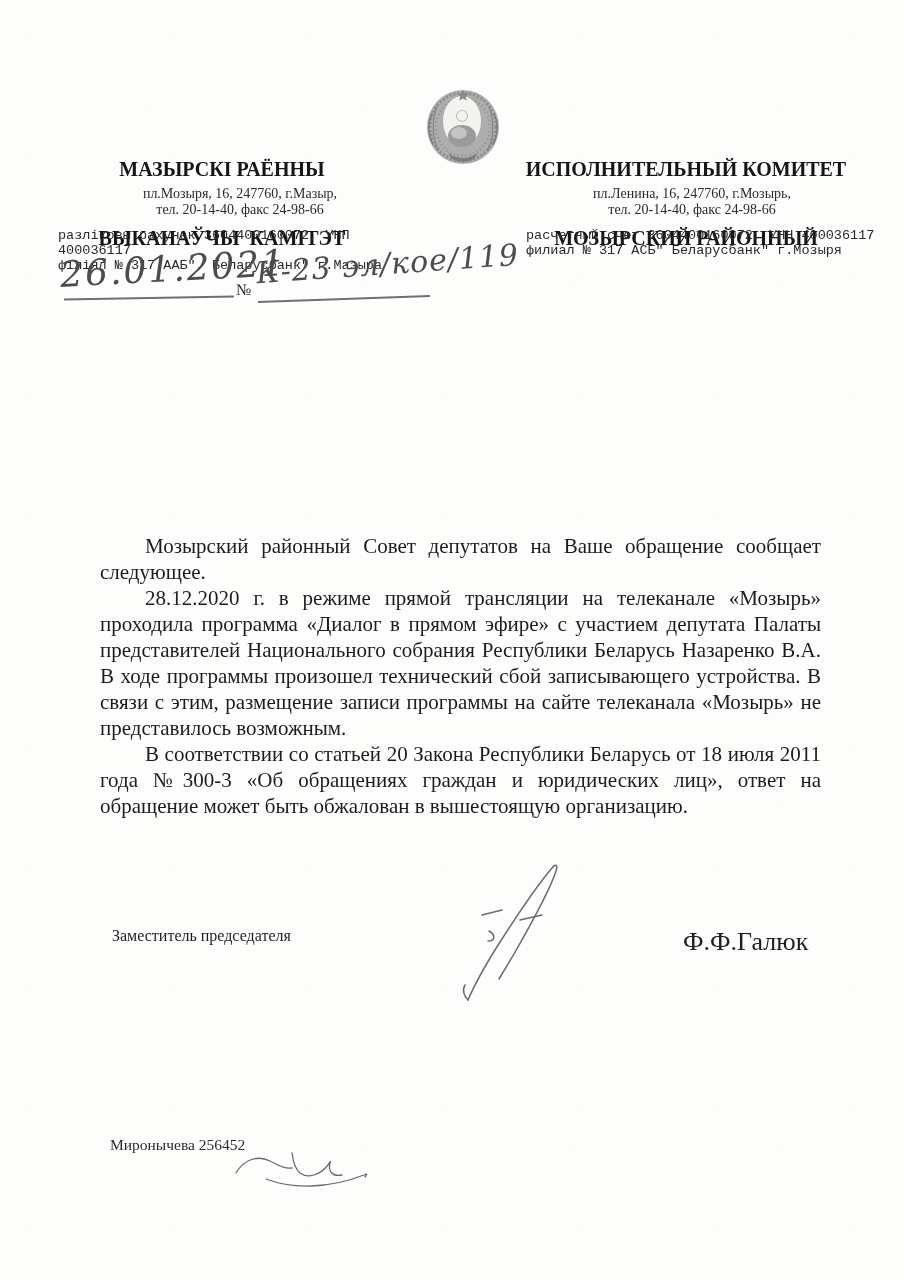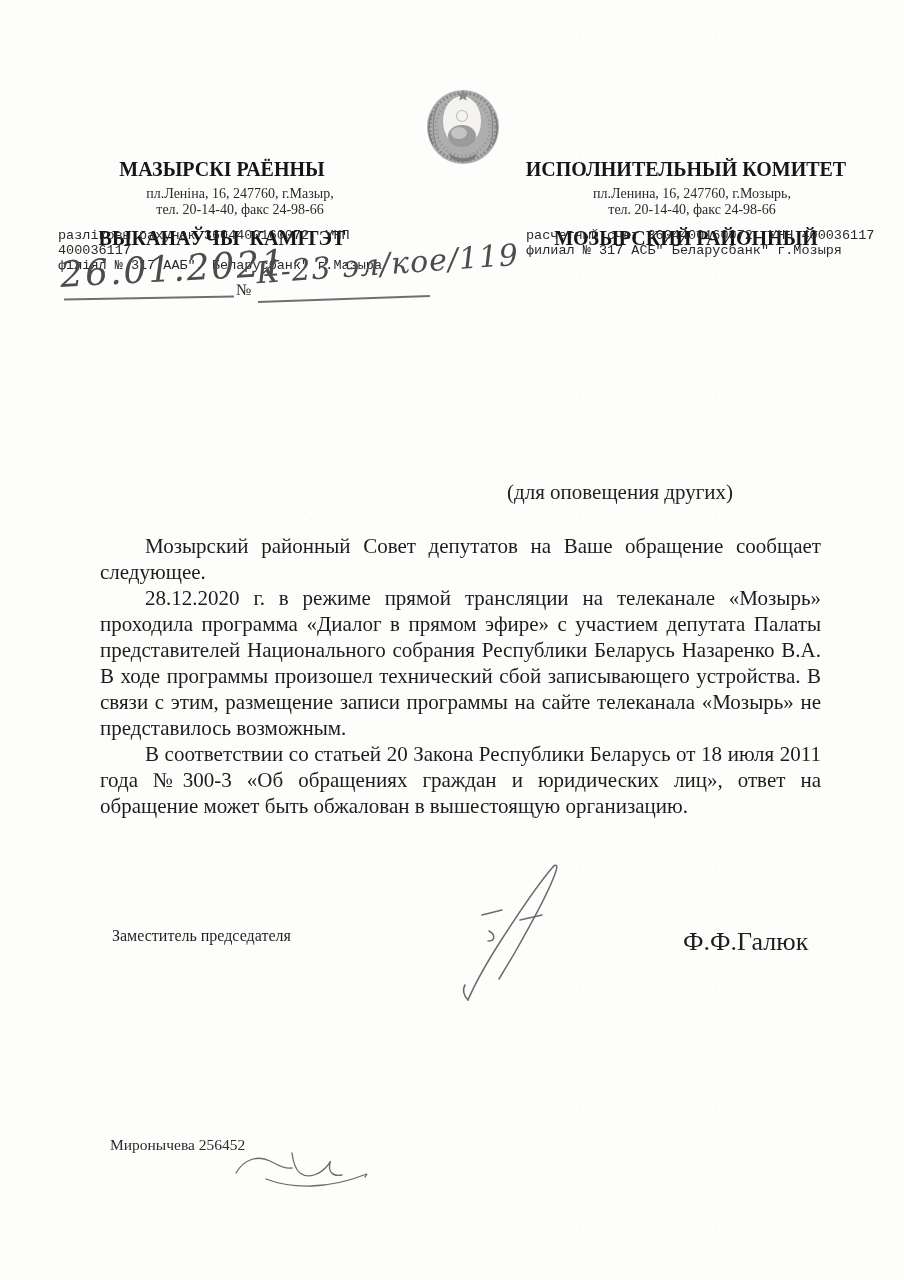--- a/index.html
+++ b/index.html
@@ -86,21 +86,21 @@
       <path d="M39,4 l1.8,3.6 4,0.4 -3,2.6 0.9,3.9 -3.7,-2 -3.7,2 0.9,-3.9 -3,-2.6 4,-0.4 Z" fill="#8a8a8a"></path>
     </svg>
   </div>
 
   <div class="abs org-name org-name-right">
     <div>ИСПОЛНИТЕЛЬНЫЙ КОМИТЕТ</div>
     <div>МОЗЫРСКИЙ РАЙОННЫЙ</div>
   </div>
 
   <div class="abs addr addr-left">
-    <div>пл.Леніна, 16, 247760, г.Мазыр,</div>
+    <div>пл.Мозыря, 16, 247760, г.Мазыр,</div>
     <div>тел. 20-14-40, факс 24-98-66</div>
   </div>
 
   <div class="abs addr addr-right">
     <div>пл.Ленина, 16, 247760, г.Мозырь,</div>
     <div>тел. 20-14-40, факс 24-98-66</div>
   </div>
 
   <div class="abs bank bank-left">
     <div>разліковы рахунак 3604400160072, УНП 400036117</div>
@@ -112,21 +112,20 @@
     <div>филиал № 317 АСБ" Беларусбанк" г.Мозыря</div>
   </div>
 
   <div class="abs hw hw-date">26.01.2021</div>
   <div class="abs u-date"></div>
   <div class="abs no-label">№</div>
   <div class="abs hw hw-number">К-23 эл/кое/119</div>
   <div class="abs u-number"></div>
 
 
-  <div class="abs recipient-note">(для оповещения других)</div>
 
   <div class="abs body-text">
     <p>Мозырский районный Совет депутатов на Ваше обращение сообщает следующее.</p>
     <p>28.12.2020 г. в режиме прямой трансляции на телеканале «Мозырь» проходила программа «Диалог в прямом эфире» с участием депутата Палаты представителей Национального собрания Республики Беларусь Назаренко В.А. В ходе программы произошел технический сбой записывающего устройства. В связи с этим, размещение записи программы на сайте телеканала «Мозырь» не представилось возможным.</p>
     <p>В соответствии со статьей 20 Закона Республики Беларусь от 18 июля 2011 года №300-3 «Об обращениях граждан и юридических лиц», ответ на обращение может быть обжалован в вышестоящую организацию.</p>
   </div>
 
   <div class="abs sig-position">Заместитель председателя</div>
 
   <div class="abs sig-main">

